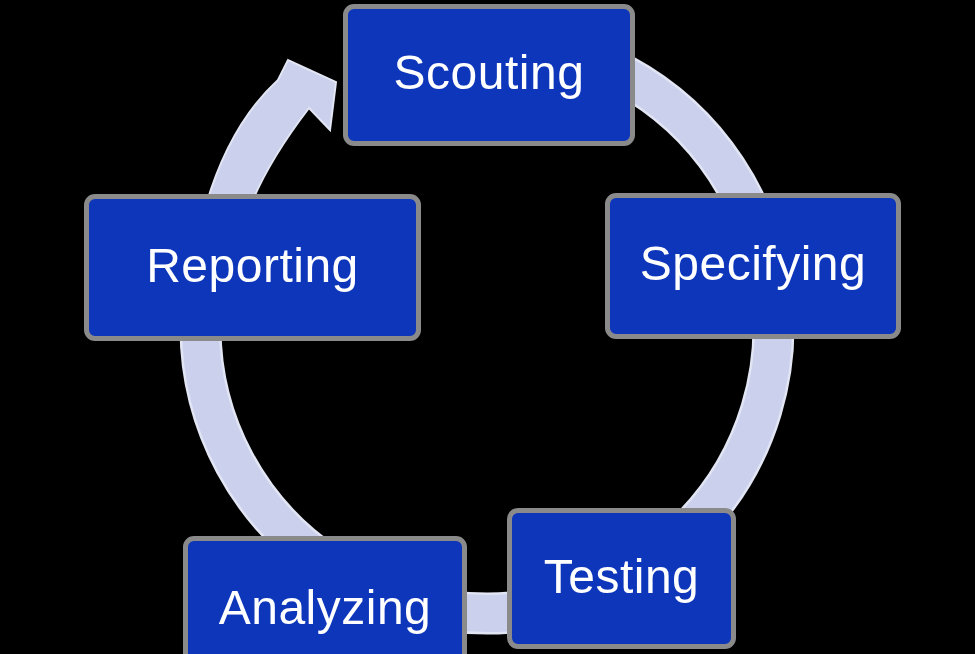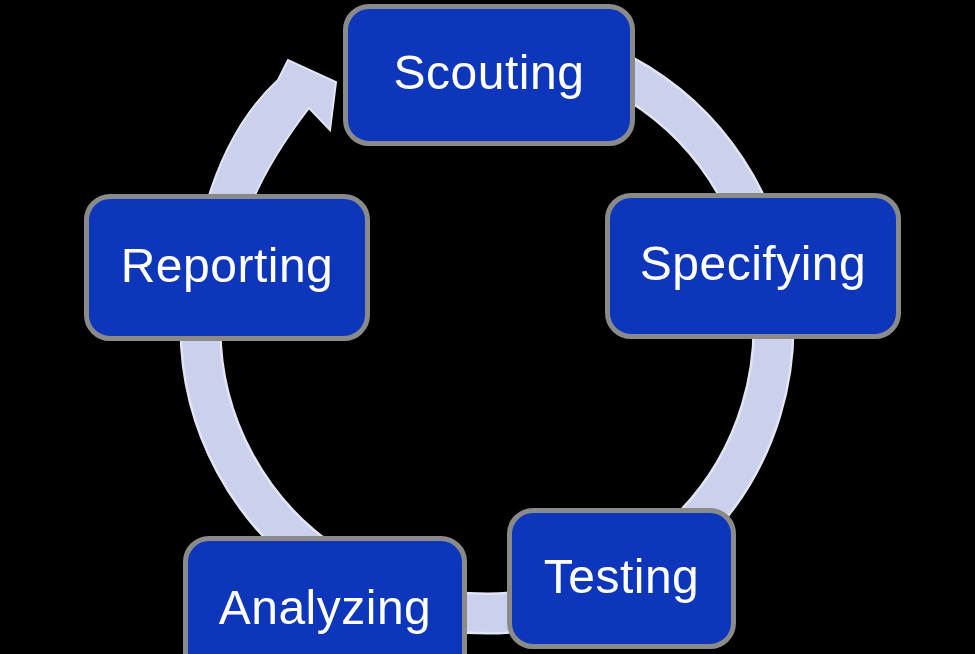--- a/index.html
+++ b/index.html
@@ -38,36 +38,36 @@
     fill: #CBD1EC;
     stroke: #E2E5F4;
     stroke-width: 2;
     stroke-linejoin: miter;
   }
   .node {
     position: absolute;
     box-sizing: border-box;
     background: #0D36BB;
     border: 5px solid #8A8A8A;
-    border-radius: 26px;
+    border-radius: 11px;
     display: flex;
     align-items: center;
     justify-content: center;
   }
   .node-label {
     color: #FFFFFF;
     font-size: 48px;
     letter-spacing: 0.5px;
     white-space: nowrap;
     line-height: 1;
     padding-bottom: 4px;
   }
   #node-scouting   { left: 343px; top: 4px;   width: 292px; height: 142px; }
   #node-specifying { left: 605px; top: 193px; width: 296px; height: 146px; align-items: center; }
-  #node-reporting  { left: 84px;  top: 194px; width: 286px; height: 147px; }
+  #node-reporting  { left: 84px;  top: 194px; width: 337px; height: 147px; }
   #node-analyzing  { left: 183px; top: 536px; width: 284px; height: 148px; }
   #node-testing    { left: 507px; top: 508px; width: 229px; height: 141px; }
 </style>
 </head>
 <body>
 
 <div class="stage">
 
   <svg class="ring-svg" viewBox="0 0 975 654" xmlns="http://www.w3.org/2000/svg">
 

